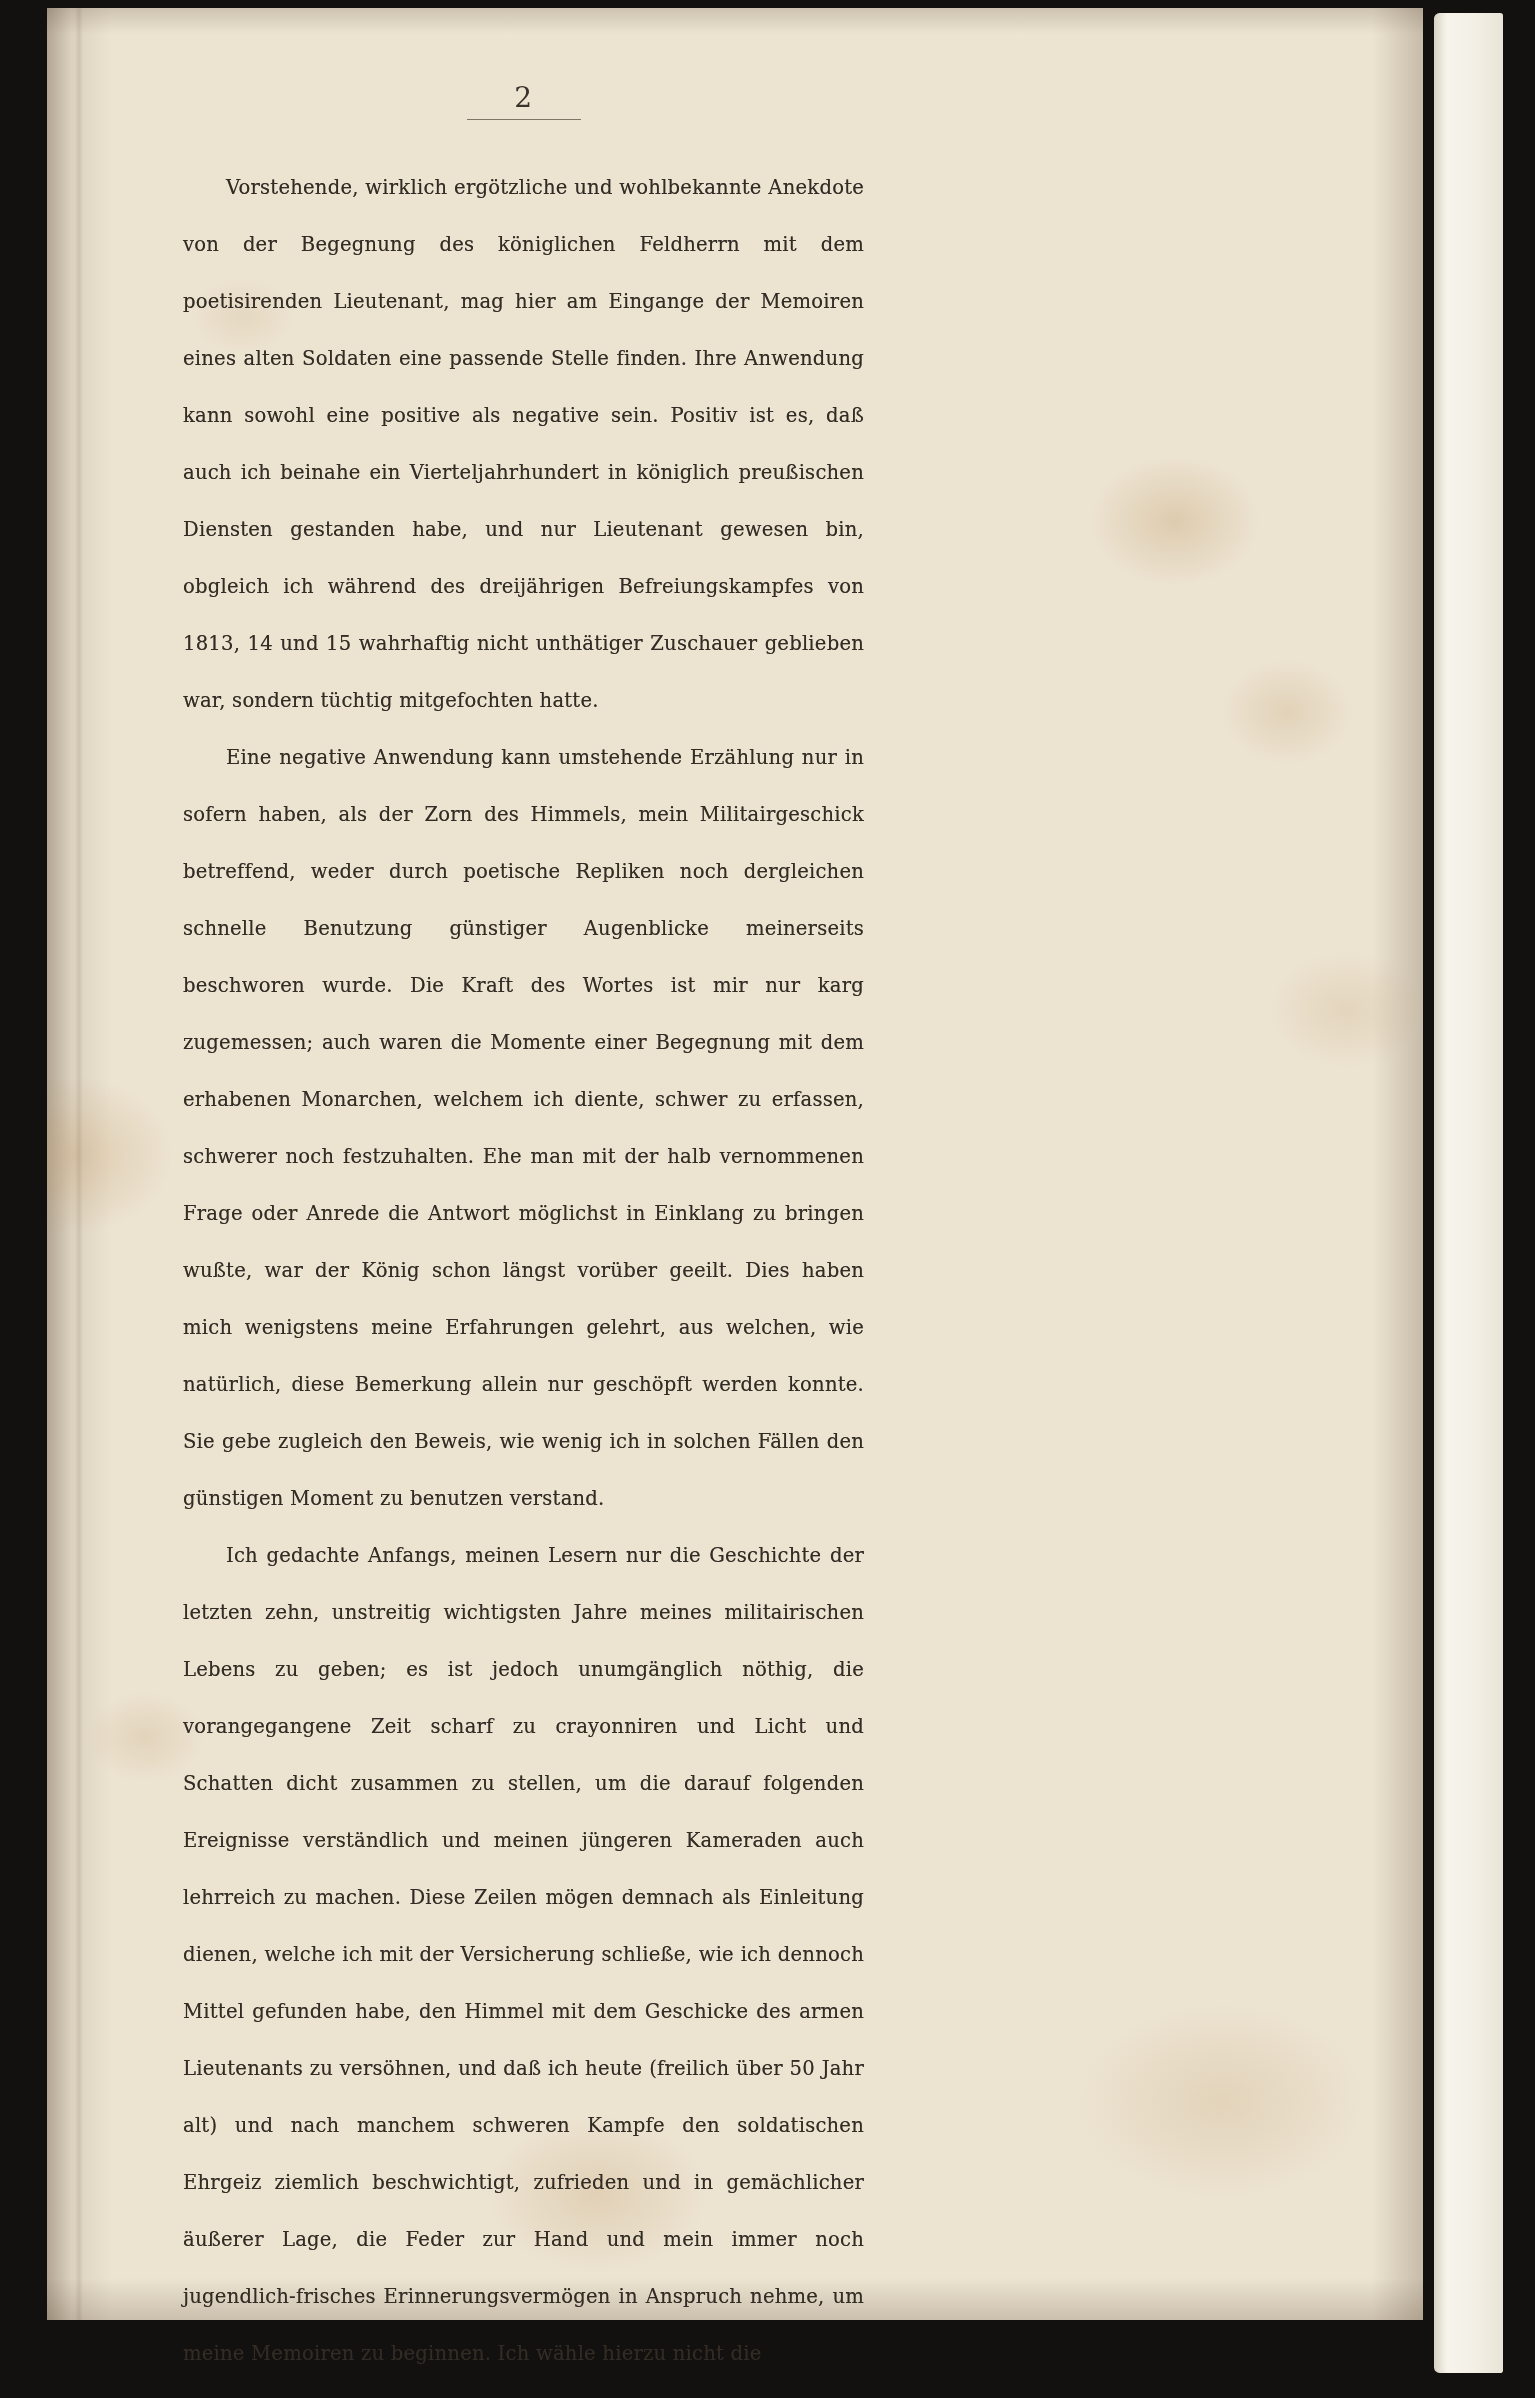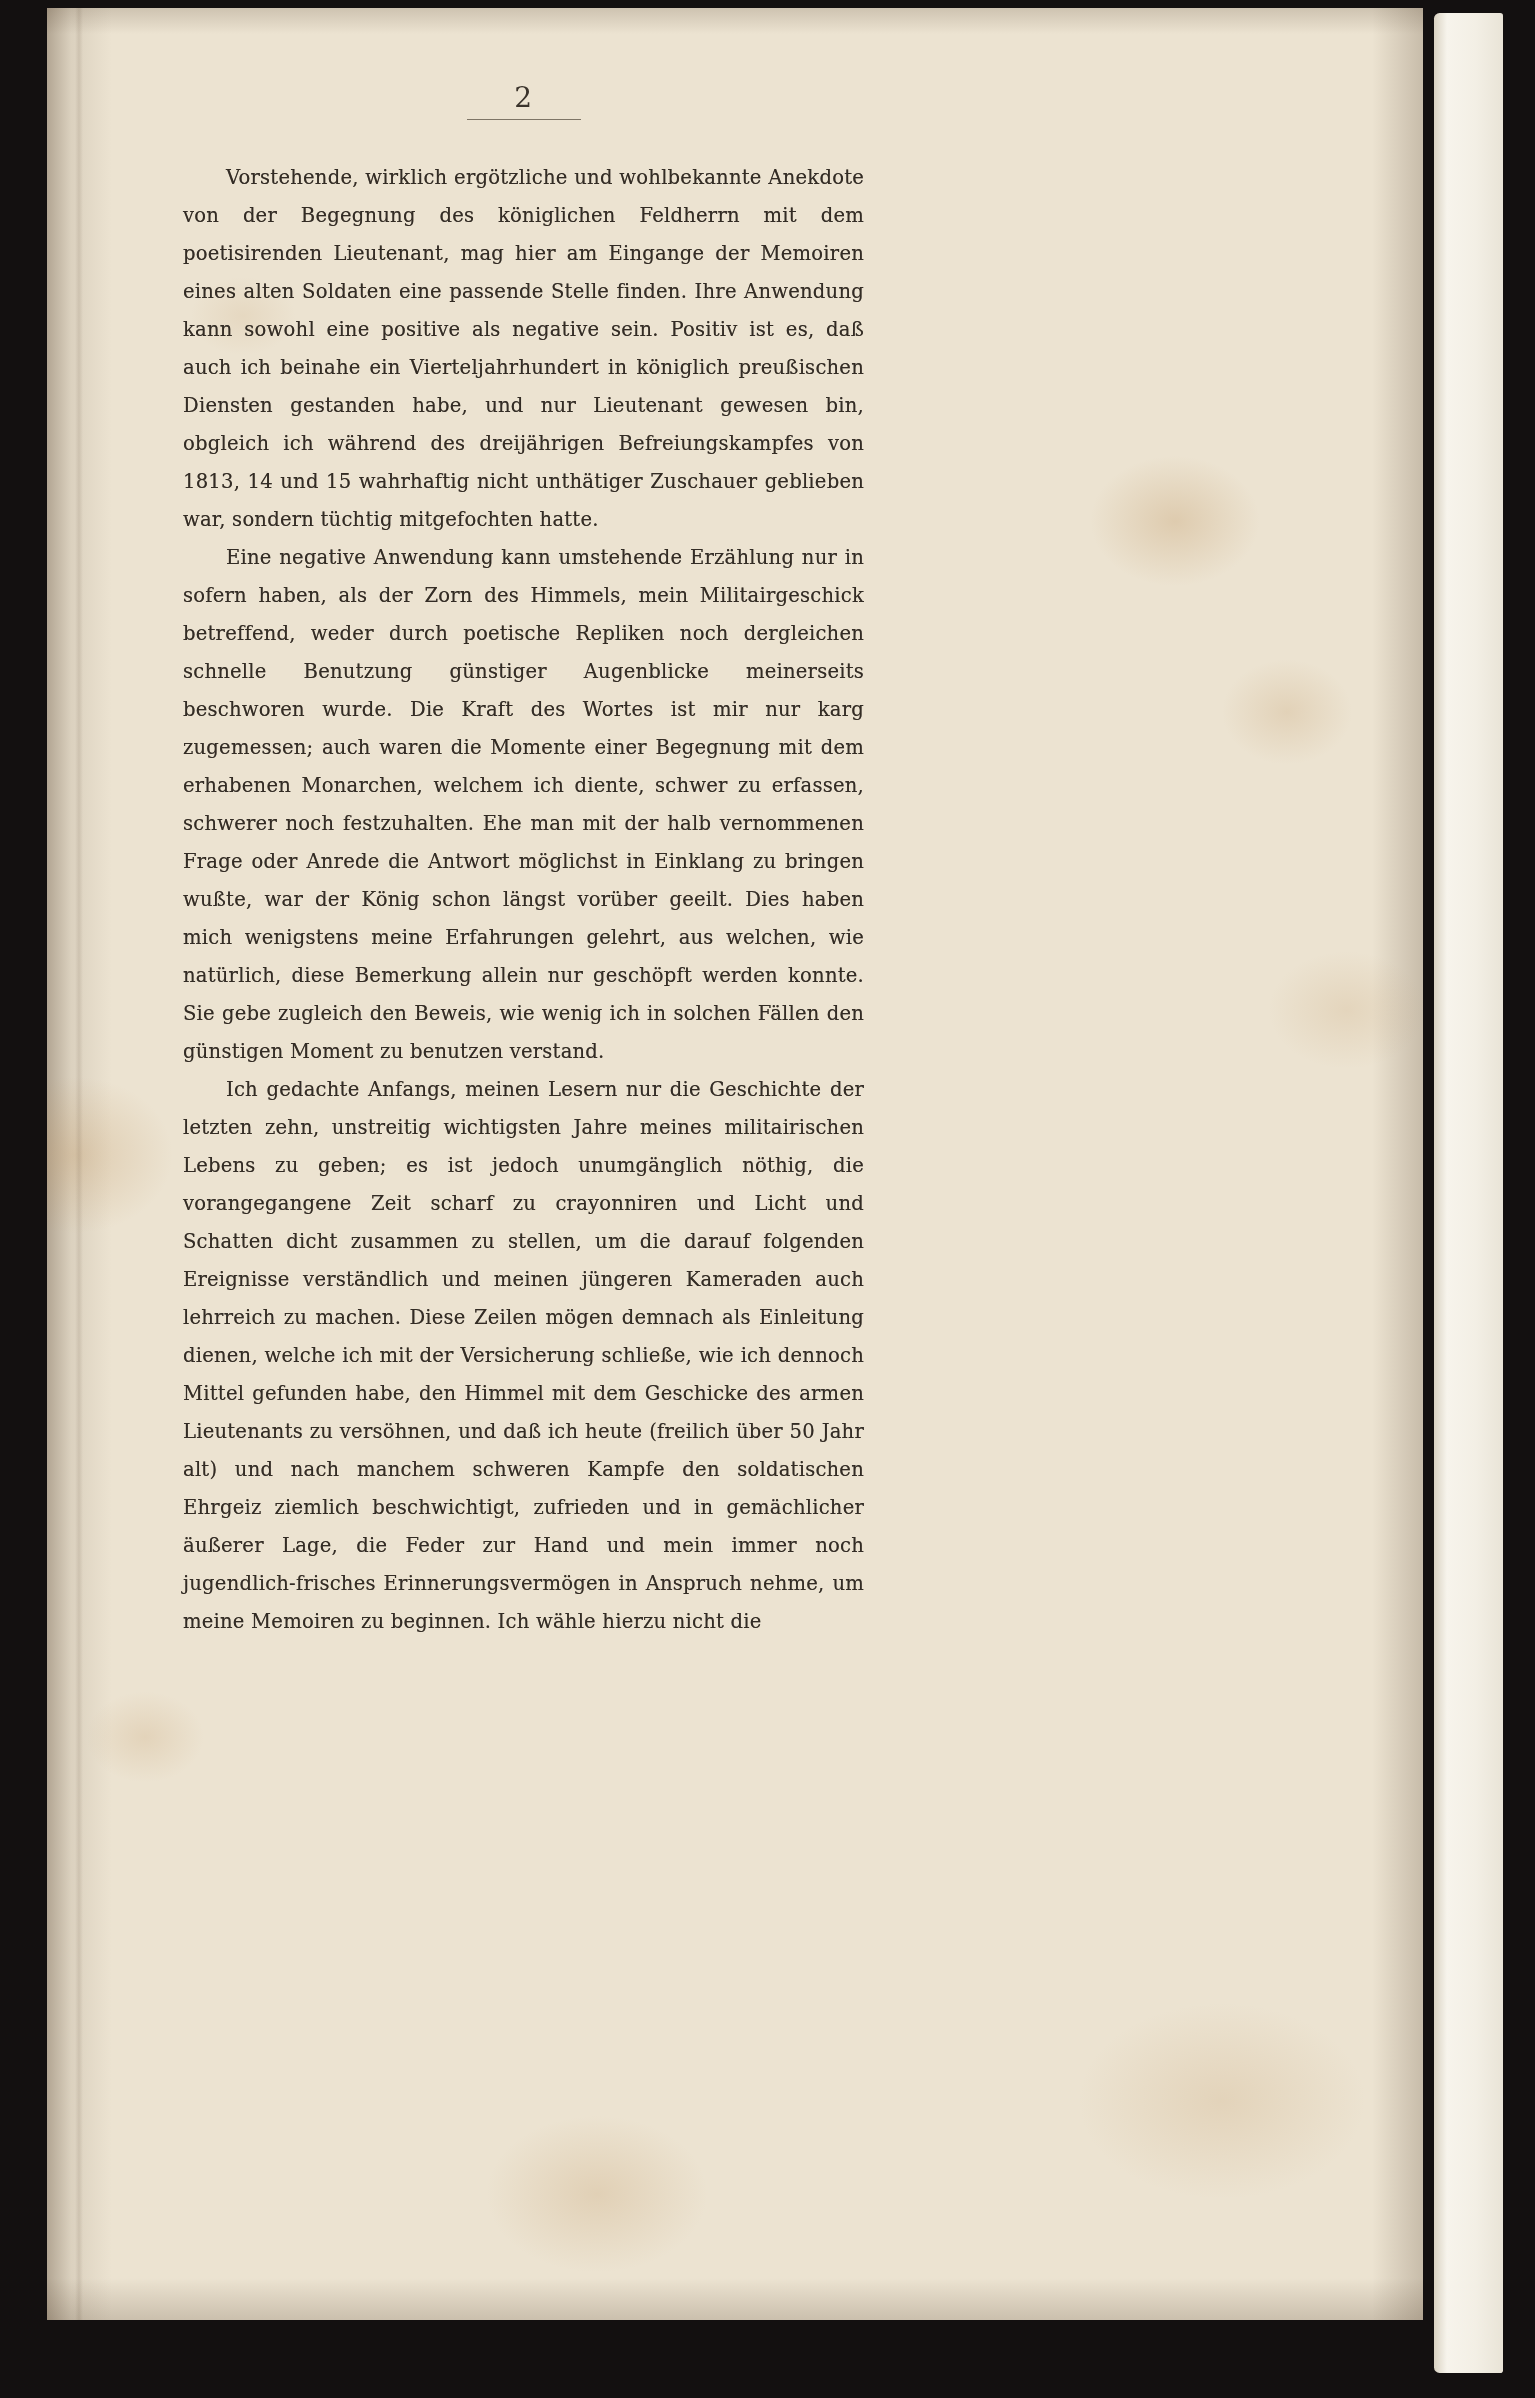--- a/index.html
+++ b/index.html
@@ -66,21 +66,21 @@
   }
 
   
   .text-block {
     position: absolute;
     left: 136px;
     top: 151px;
     width: 681px;
     color: #332c25;
     font-size: 19.6px;
-    line-height: 38px;
+    line-height: 57px;
     letter-spacing: 0.2px;
     text-align: justify;
     text-shadow: 0 0 0.4px rgba(51, 44, 37, 0.55);
   }
   .text-block p {
     margin: 0;
     text-indent: 43px;
   }
 
   

